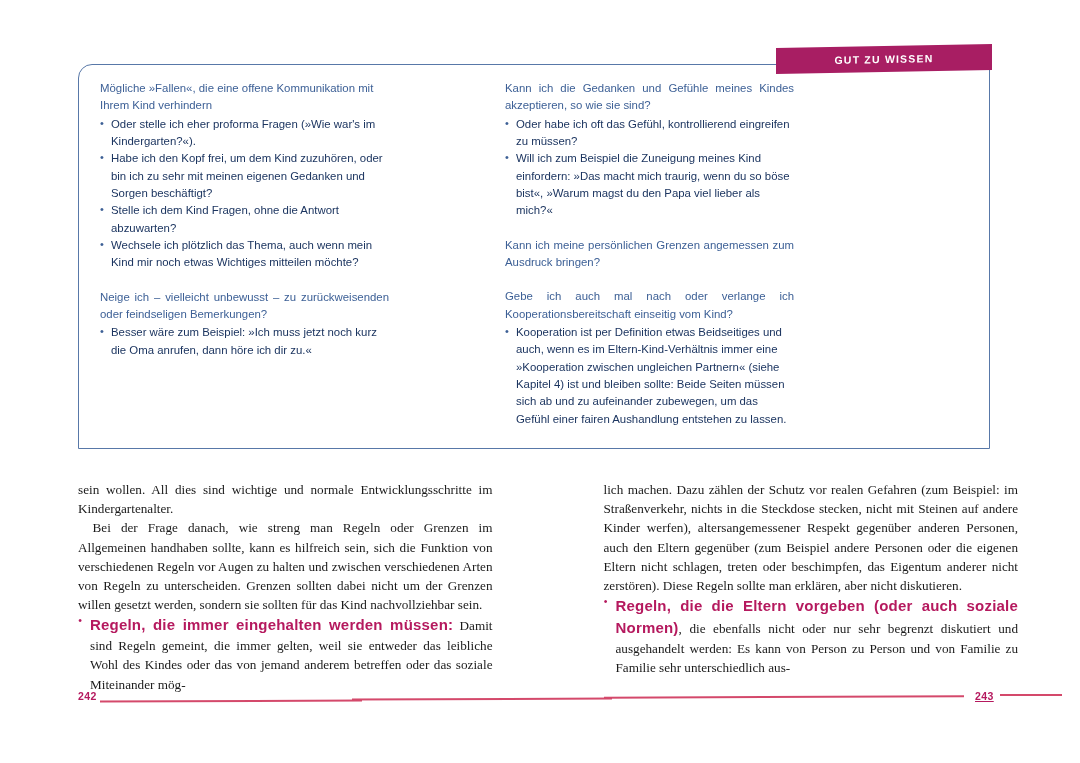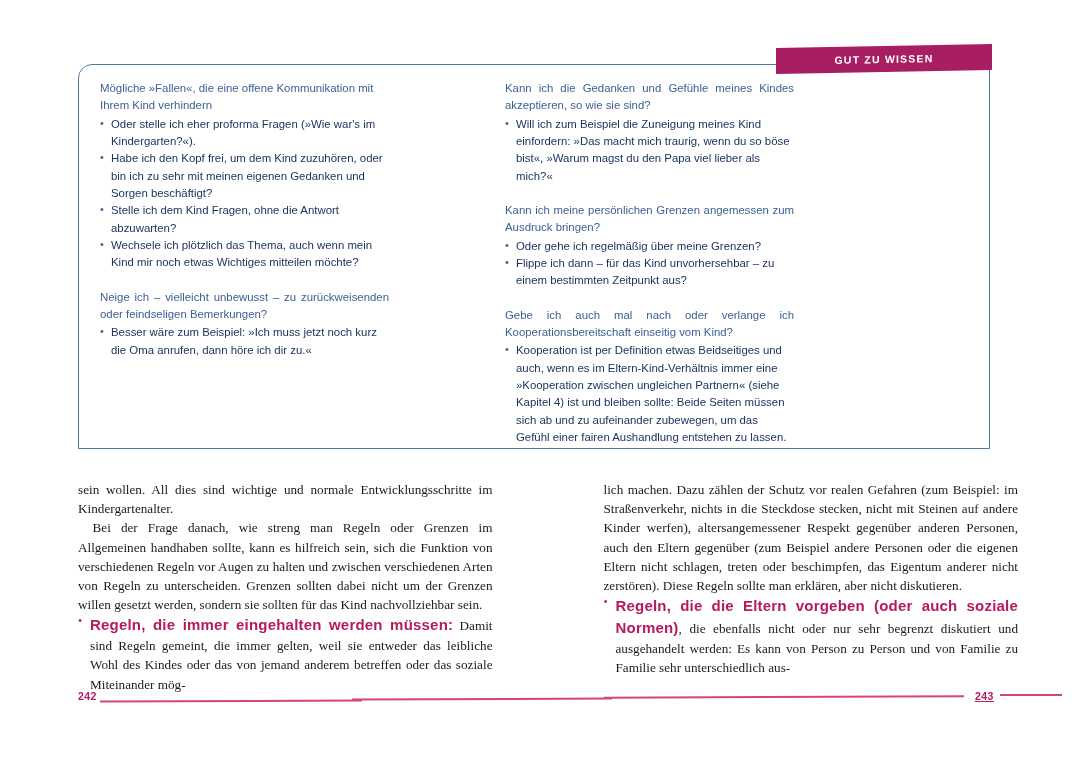--- a/index.html
+++ b/index.html
@@ -213,29 +213,26 @@
       <ul class="bx-list">
         <li>Besser wäre zum Beispiel: »Ich muss jetzt noch kurz die Oma anrufen, dann höre ich dir zu.«</li>
       </ul>
     </div>
 
     <div class="box-col right">
 
       <div class="bx-head">Kann ich die Gedanken und Gefühle meines Kindes akzeptieren, so wie sie sind?</div>
 
       <ul class="bx-list">
+        <li>Oder habe ich oft das Gefühl, kontrollierend eingreifen zu müssen?</li>
         <li>Will ich zum Beispiel die Zuneigung meines Kind einfordern: »Das macht mich traurig, wenn du so böse bist«, »Warum magst du den Papa viel lieber als mich?«</li>
       </ul>
 
       <div class="bx-head spaced">Kann ich meine persönlichen Grenzen angemessen zum Ausdruck bringen?</div>
 
-      <ul class="bx-list">
-        <li>Oder gehe ich regelmäßig über meine Grenzen?</li>
-        <li>Flippe ich dann – für das Kind unvorhersehbar – zu einem bestimmten Zeitpunkt aus?</li>
-      </ul>
 
       <div class="bx-head spaced">Gebe ich auch mal nach oder verlange ich Kooperationsbereitschaft einseitig vom Kind?</div>
 
       <ul class="bx-list">
         <li>Kooperation ist per Definition etwas Beidseitiges und auch, wenn es im Eltern-Kind-Verhältnis immer eine »Kooperation zwischen ungleichen Partnern« (siehe Kapitel 4) ist und bleiben sollte: Beide Seiten müssen sich ab und zu aufeinander zubewegen, um das Gefühl einer fairen Aushandlung entstehen zu lassen.</li>
       </ul>
     </div>
   </div>
 
   <div class="bodycols">

